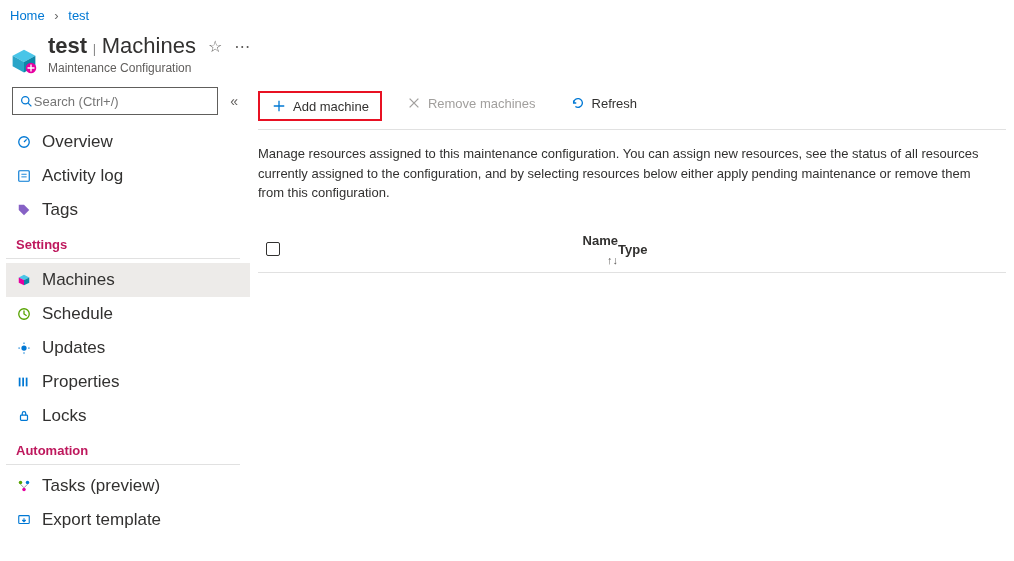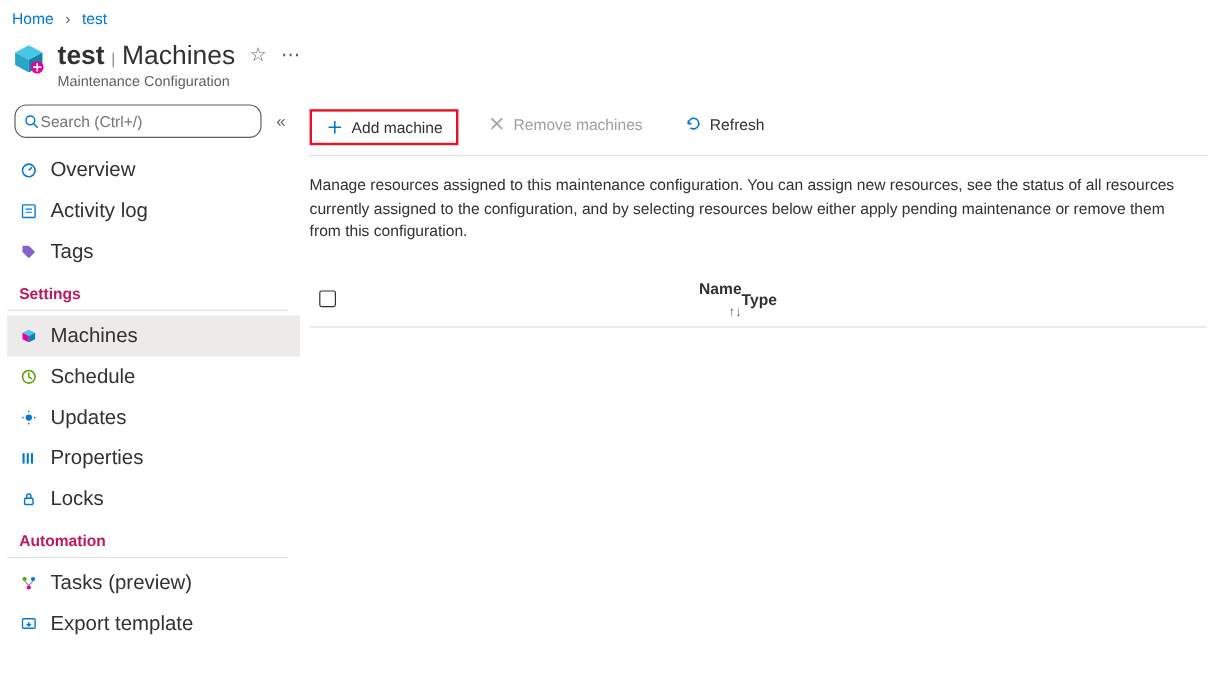--- a/index.html
+++ b/index.html
@@ -13,21 +13,21 @@
       overflow: hidden;
     }
     .breadcrumb {
       padding: 8px 10px 6px 10px;
       font-size: 13px;
     }
     .breadcrumb a { color: #0078d4; text-decoration: none; cursor: pointer;}
     .breadcrumb .sep { color: #666; margin: 0 6px; }
     .header-row {
       display: flex;
-      align-items: flex-start;
+      align-items: flex-end;
       padding: 4px 10px 10px 10px;
     }
     .resource-icon {
       width: 28px; height: 28px; margin-right: 10px; margin-top:2px;
       position: relative;
     }
     .title-line { display:flex; align-items:center; gap:12px;}
     .title-text { font-size: 22px; font-weight: 600; }
     .title-sub { font-size: 22px; font-weight: 400; color:#323130;}
     .pipe { color:#888; margin: 0 2px; font-weight:300;}
@@ -35,21 +35,21 @@
     .star-icon, .more-icon { color:#605e5c; cursor:pointer; font-size:16px;}
     .layout { display:flex; }
     .sidebar {
       width: 250px;
       flex-shrink:0;
       padding-left:6px;
     }
     .search-row { display:flex; align-items:center; gap:6px; padding:2px 6px 10px 6px;}
     .search-box {
       flex:1; display:flex; align-items:center;
-      border:1px solid #605e5c; border-radius:10px;
+      border:1px solid #605e5c; border-radius:0;
       padding:3px 6px; height:28px;
     }
     .search-box input { border:none; outline:none; width:100%; font-size:13px;}
     .collapse-icon { color:#605e5c; cursor:pointer; font-size:14px; padding:4px 6px;}
     .menu-item {
       display:flex; align-items:center; gap:10px;
       padding:7px 10px; cursor:pointer;
       font-size:17px; color:#323130;
     }
     .menu-item.active { background:#edebe9; }

